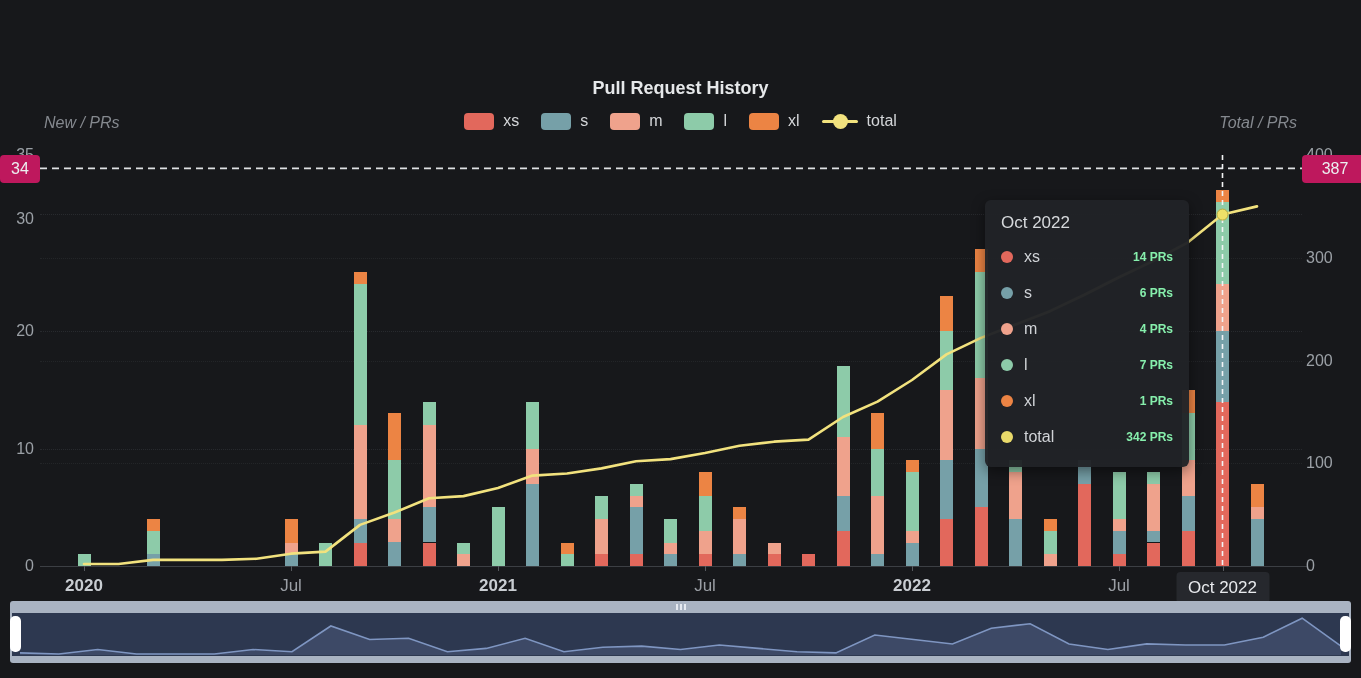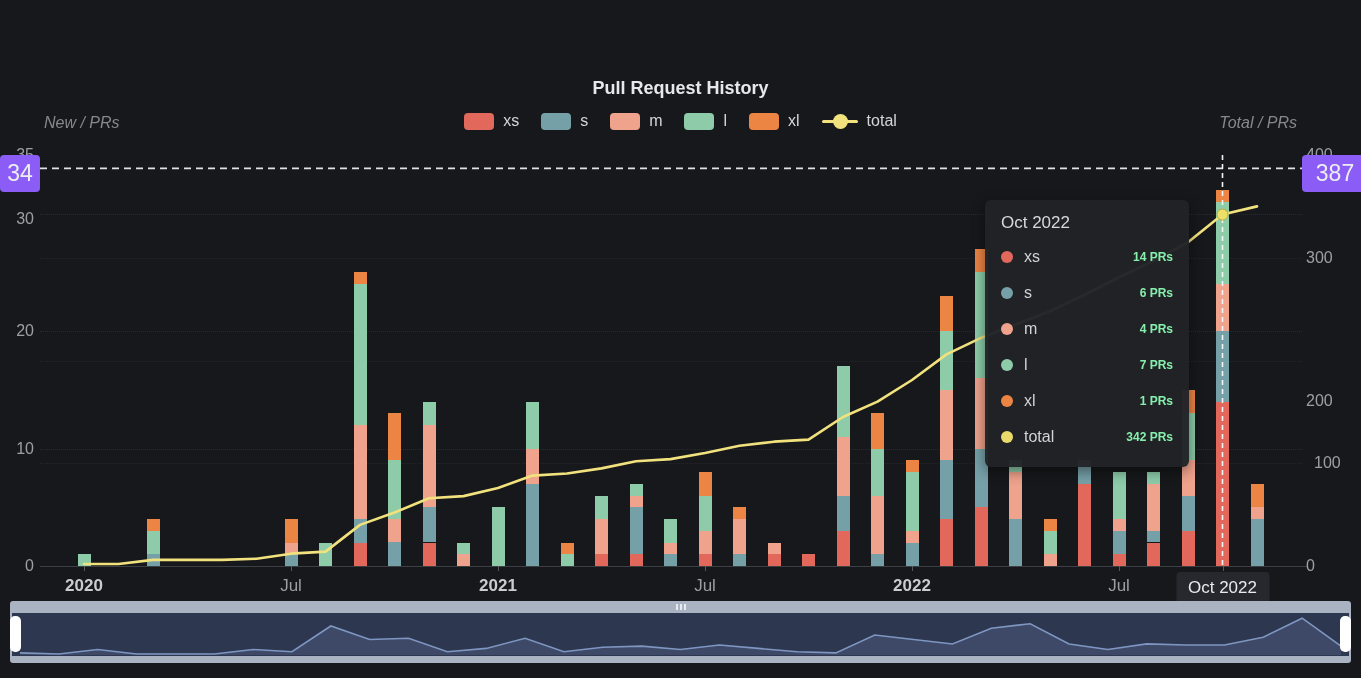--- a/index.html
+++ b/index.html
@@ -40,22 +40,22 @@
   .ytick.right { left:1306px; text-align:left; }
   .xtick-label { position:absolute; top:576px; transform:translateX(-50%); color:#9a9ea4; font-size:17px; }
   .xtick-label.bold { color:#c9cdd2; font-weight:bold; }
   .xtick-mark { position:absolute; top:566px; width:1px; height:5px; background:#56595e; }
 
   .bar { position:absolute; width:13px; }
   .bar-seg { position:absolute; left:0; width:13px; }
 
   svg.overlay { position:absolute; left:0; top:0; pointer-events:none; }
 
-  .badge { position:absolute; background:#8b5cf6; border-radius:4px; color:#eceef0;
-    font-size:23px; text-align:center; padding:5px 0; }
+  .badge { position:absolute; background:#be185d; border-radius:4px; color:#eceef0;
+    font-size:16px; text-align:center; padding:5px 0; }
   .badge.left-b { left:0; top:155px; width:40px; }
   .badge.right-b { left:1302px; top:155px; width:66px; }
   .x-badge { position:absolute; top:572px; transform:translateX(-50%); background:#26282d;
     border-radius:4px; color:#e8eaed; font-size:17px; padding:6px 12px; white-space:nowrap; }
 
   
   .tooltip { position:absolute; left:985px; top:200px; width:204px; background:rgba(33,35,39,0.97);
     border-radius:6px; padding:13px 16px 12px 16px; box-shadow:0 4px 14px rgba(0,0,0,0.45); z-index:30; }
   .tooltip-title { color:#d6d9dc; font-size:17px; margin-bottom:6px; }
   .tooltip-row { display:flex; align-items:center; height:36px; }
@@ -123,22 +123,22 @@
       <div class="gridline r" style="top: 463.25px;"></div>
       <div class="gridline r" style="top: 360.5px;"></div>
       <div class="gridline r" style="top: 257.75px;"></div>
       <div class="baseline"></div>
       <div class="ytick left" style="top: 557px;">0</div>
       <div class="ytick left" style="top: 439.571px;">10</div>
       <div class="ytick left" style="top: 322.143px;">20</div>
       <div class="ytick left" style="top: 210px;">30</div>
       <div class="ytick left" style="top: 146px;">35</div>
       <div class="ytick right" style="top: 557px;">0</div>
-      <div class="ytick right" style="top: 454.25px; margin-left: 8px;">100</div>
-      <div class="ytick right" style="top: 351.5px; margin-top: 40px;">200</div>
+      <div class="ytick right" style="top: 454.25px;">100</div>
+      <div class="ytick right" style="top: 351.5px;">200</div>
       <div class="ytick right" style="top: 248.75px;">300</div>
       <div class="ytick right" style="top: 146px;">400</div>
       <div class="bar" style="left: 77.5px; top: 554.257px; height: 11.7429px;">
         <div class="bar-seg" style="background: rgb(141, 203, 169); top: 0px; height: 11.7429px;"></div>
       </div>
       <div class="bar" style="left: 146.5px; top: 519.029px; height: 46.9714px;">
         <div class="bar-seg" style="background: rgb(118, 160, 168); top: 35.2286px; height: 11.7429px;"></div>
         <div class="bar-seg" style="background: rgb(141, 203, 169); top: 11.7429px; height: 23.4857px;"></div>
         <div class="bar-seg" style="background: rgb(236, 132, 68); top: 0px; height: 11.7429px;"></div>
       </div>

